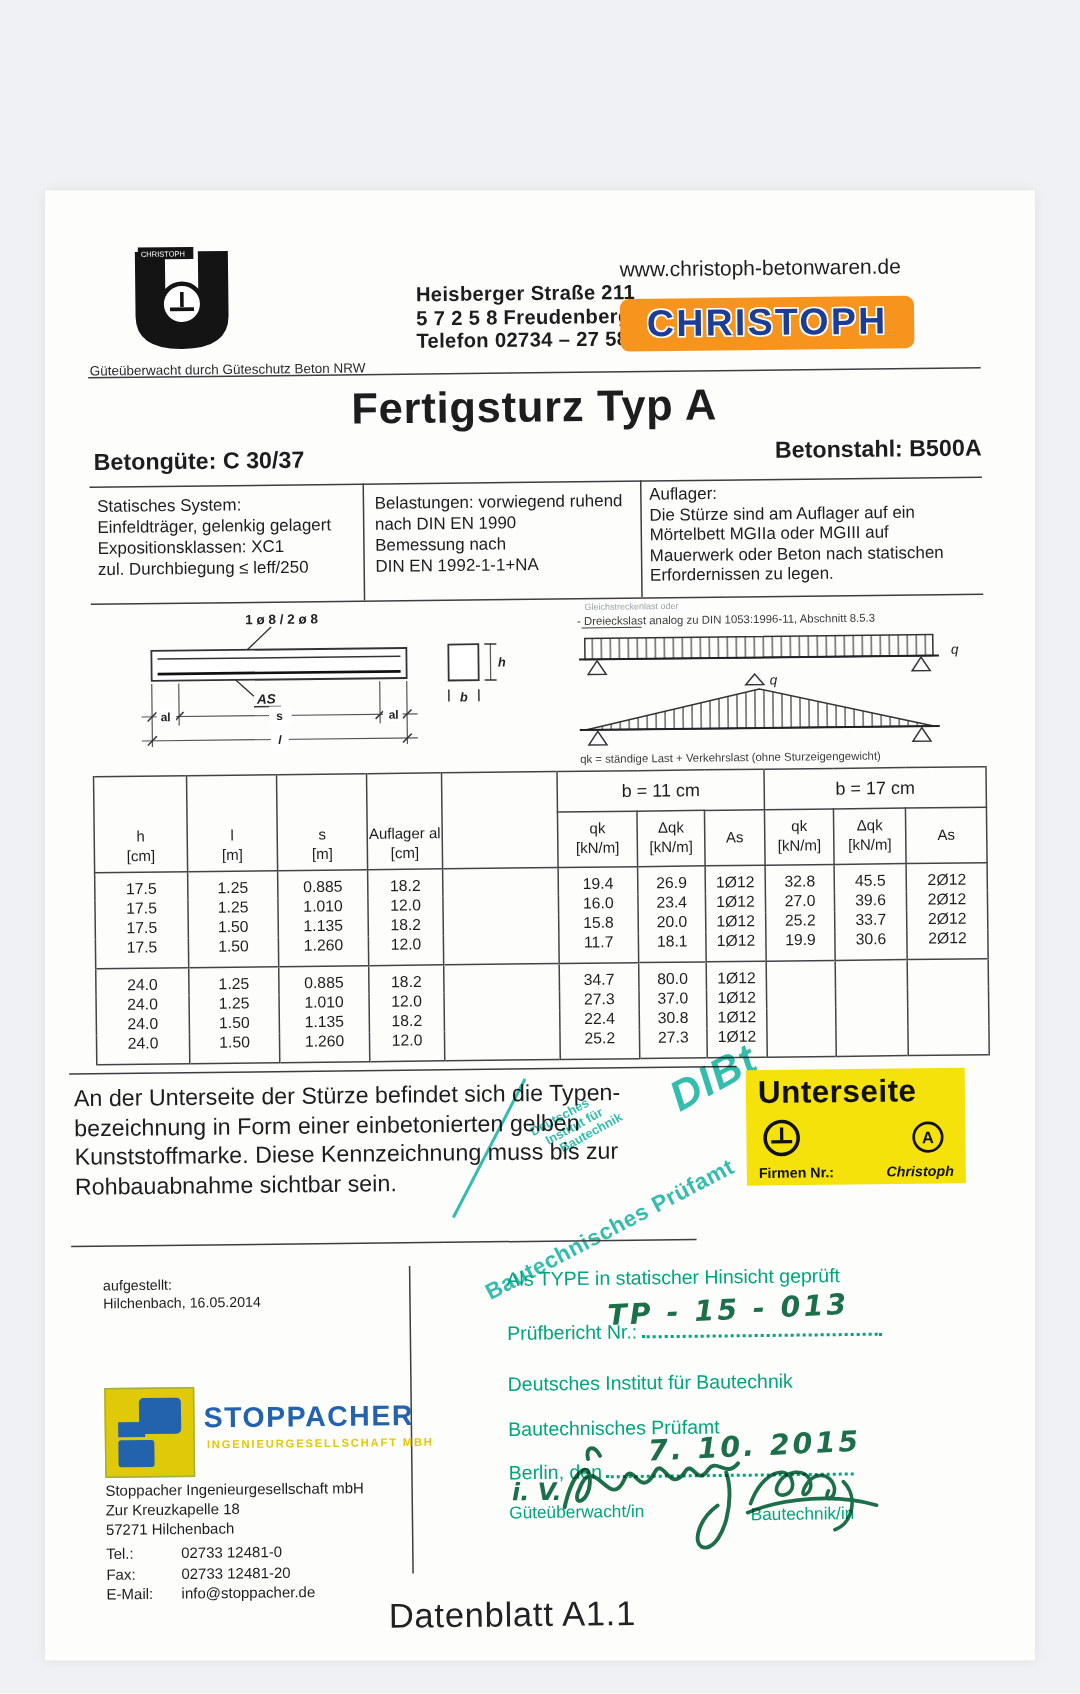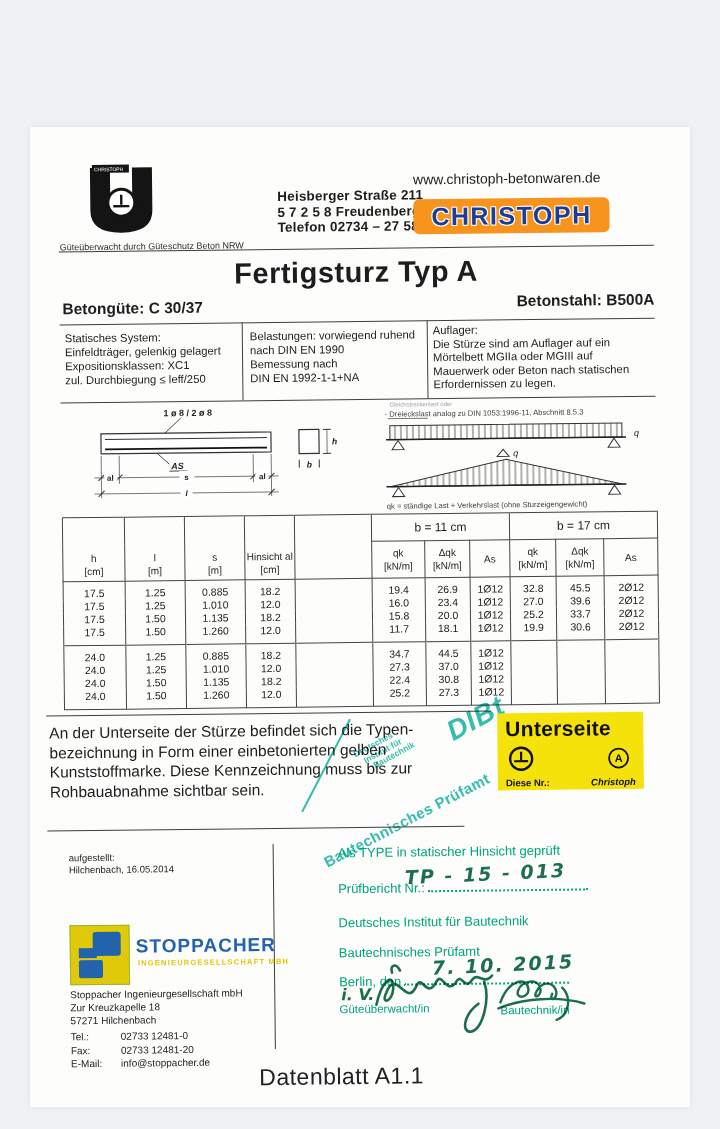--- a/index.html
+++ b/index.html
@@ -240,21 +240,21 @@
               </td>
               <td class="colh" rowspan="2">
                 <div>l</div>
                 <div>[m]</div>
               </td>
               <td class="colh" rowspan="2">
                 <div>s</div>
                 <div>[m]</div>
               </td>
               <td class="colh" rowspan="2">
-                <div>Hinsicht al</div>
+                <div>Auflager al</div>
                 <div>[cm]</div>
               </td>
               <td class="colh" rowspan="2">
                 <div></div>
                 <div></div>
               </td>
               <td class="gh" colspan="3">b = 11 cm</td>
               <td class="gh" colspan="3">b = 17 cm</td>
             </tr>
             <tr>
@@ -337,21 +337,21 @@
             </tr>
           </tbody>
           <tbody class="g1">
             <tr>
               <td>24.0</td>
               <td>1.25</td>
               <td>0.885</td>
               <td>18.2</td>
               <td></td>
               <td>34.7</td>
-              <td>44.5</td>
+              <td>80.0</td>
               <td>1Ø12</td>
               <td></td>
               <td></td>
               <td></td>
             </tr>
             <tr>
               <td>24.0</td>
               <td>1.25</td>
               <td>1.010</td>
               <td>12.0</td>
@@ -419,21 +419,21 @@
         <circle cx="13.5" cy="13.5" r="11" fill="none" stroke="#111" stroke-width="2.4"></circle>
         <line x1="13.5" y1="6.5" x2="13.5" y2="15" stroke="#111" stroke-width="2.2"></line>
         <line x1="6.5" y1="16" x2="20.5" y2="16" stroke="#111" stroke-width="2.2"></line>
       </svg>
       <svg width="22" height="22" viewBox="0 0 22 22">
         <circle cx="11" cy="11" r="9.5" fill="none" stroke="#111" stroke-width="1.8"></circle>
         <text x="11" y="15" font-size="11" font-weight="bold" text-anchor="middle" fill="#111">A</text>
       </svg>
     </div>
     <div class="ybox-foot">
-      <span>Diese Nr.:</span>
+      <span>Firmen Nr.:</span>
       <span style="font-style:italic;">Christoph</span>
     </div>
   </div>
 
   <div class="rule" style="left:15px;top:700px;width:417px;"></div>
   <div class="vline" style="left:240px;top:716px;height:205px;"></div>
 
   <div class="abs small" style="left:36px;top:722px;">
     <div>aufgestellt:</div>
     <div>Hilchenbach, 16.05.2014</div>

